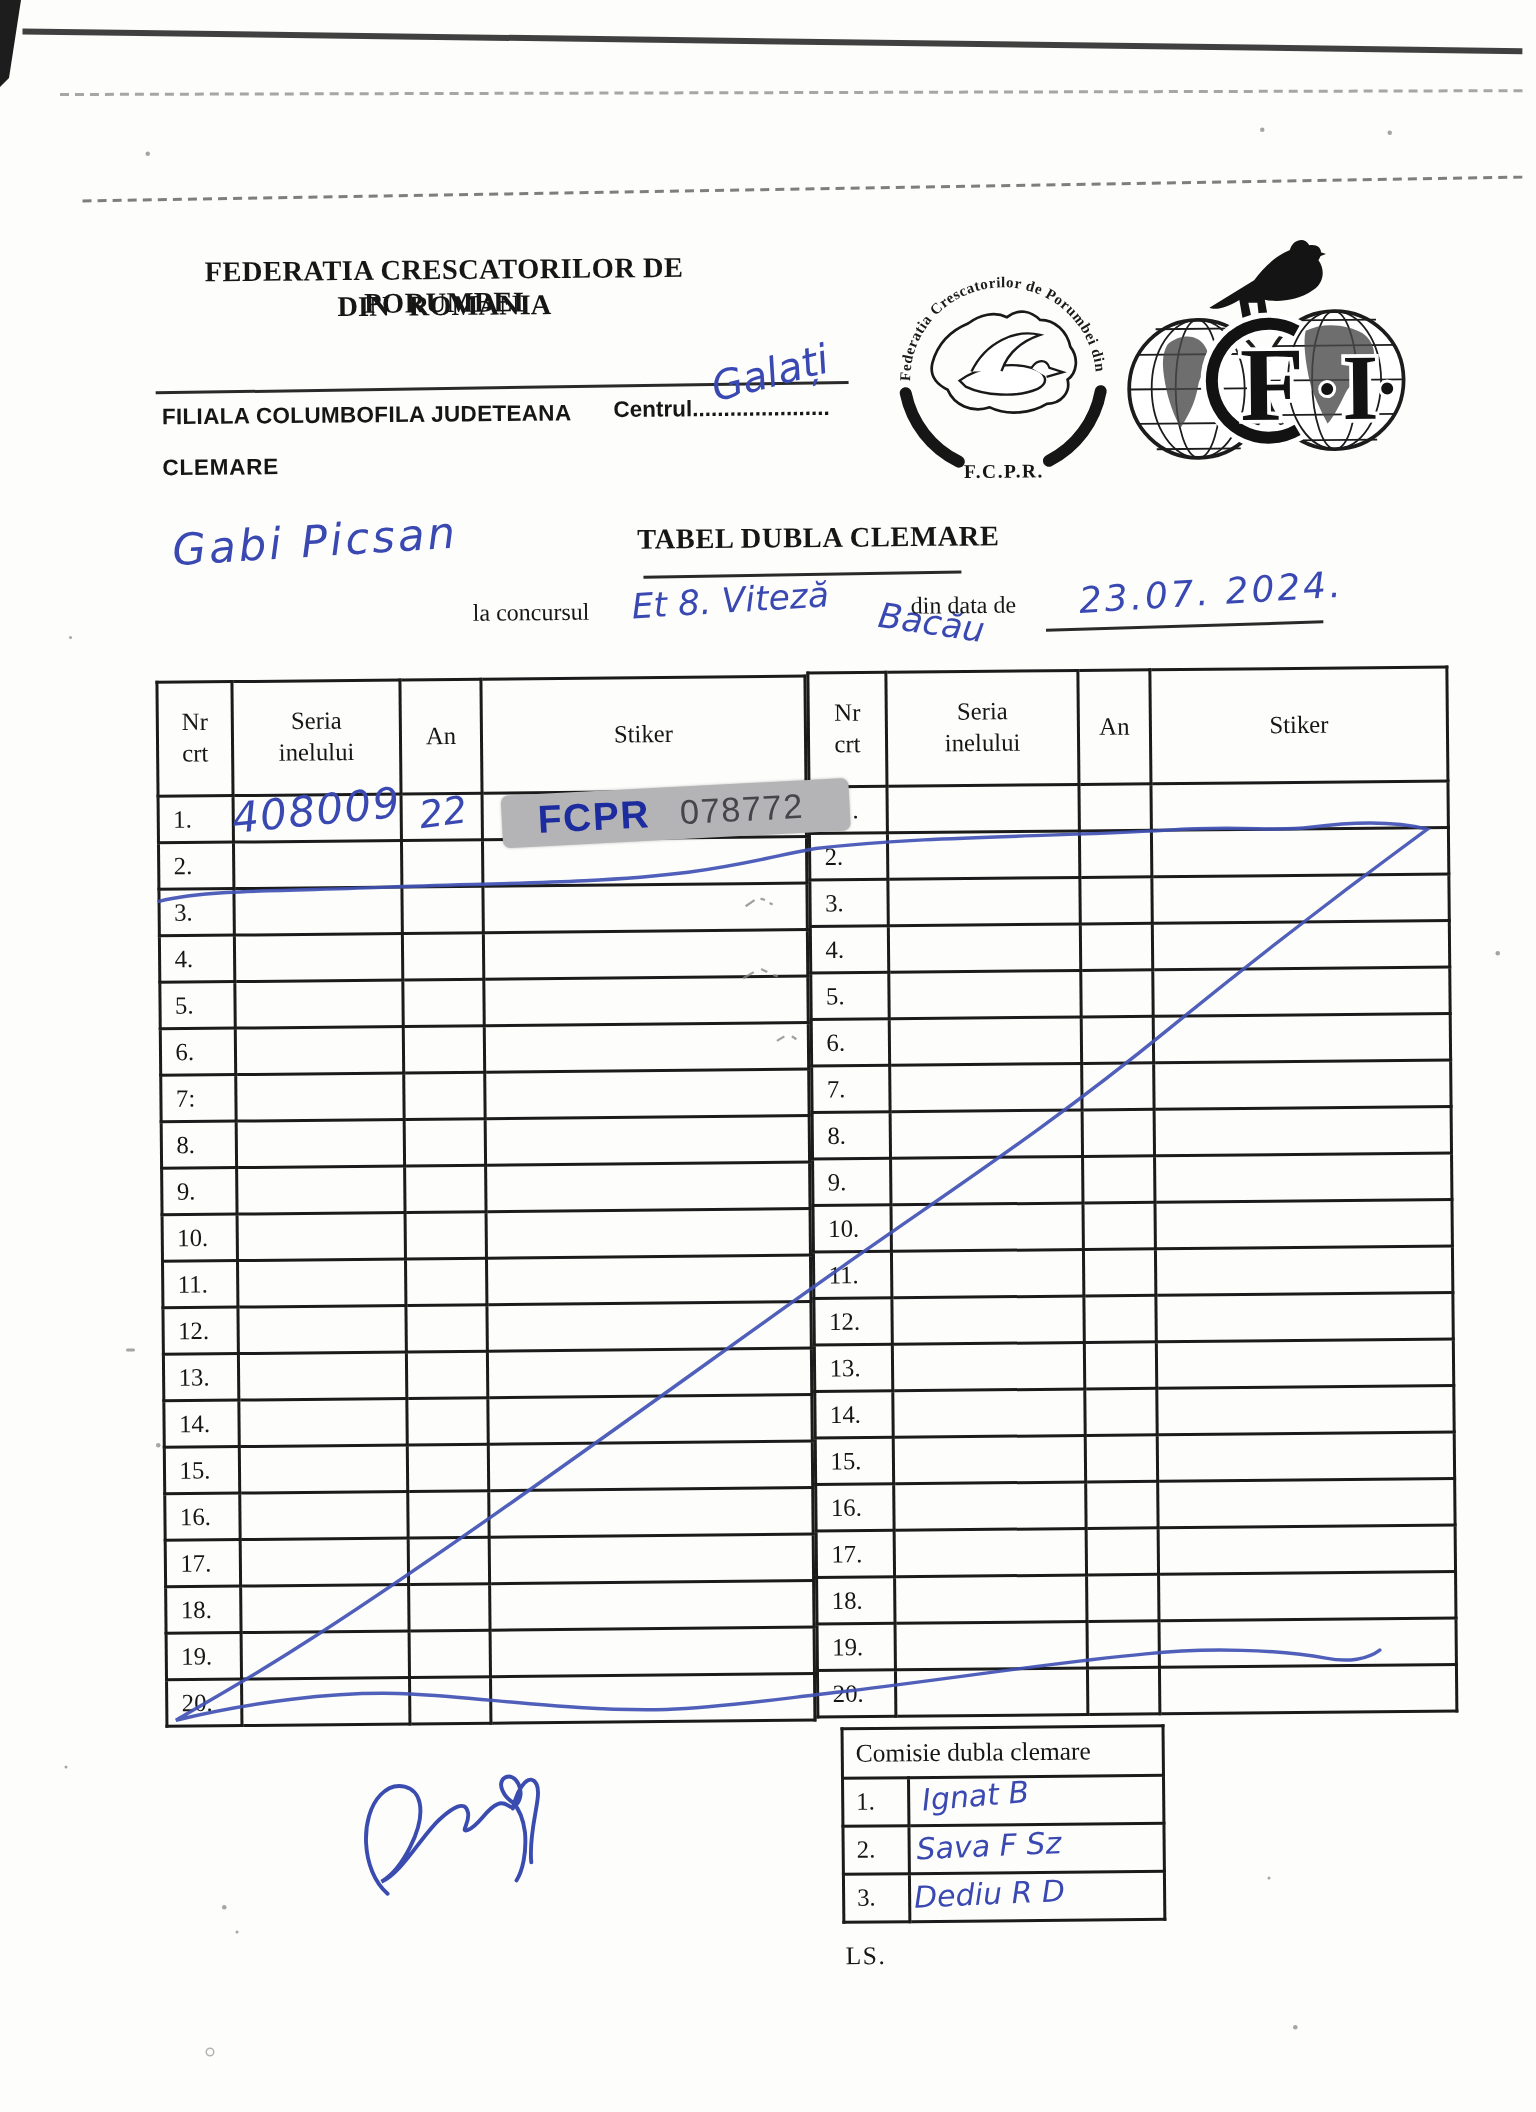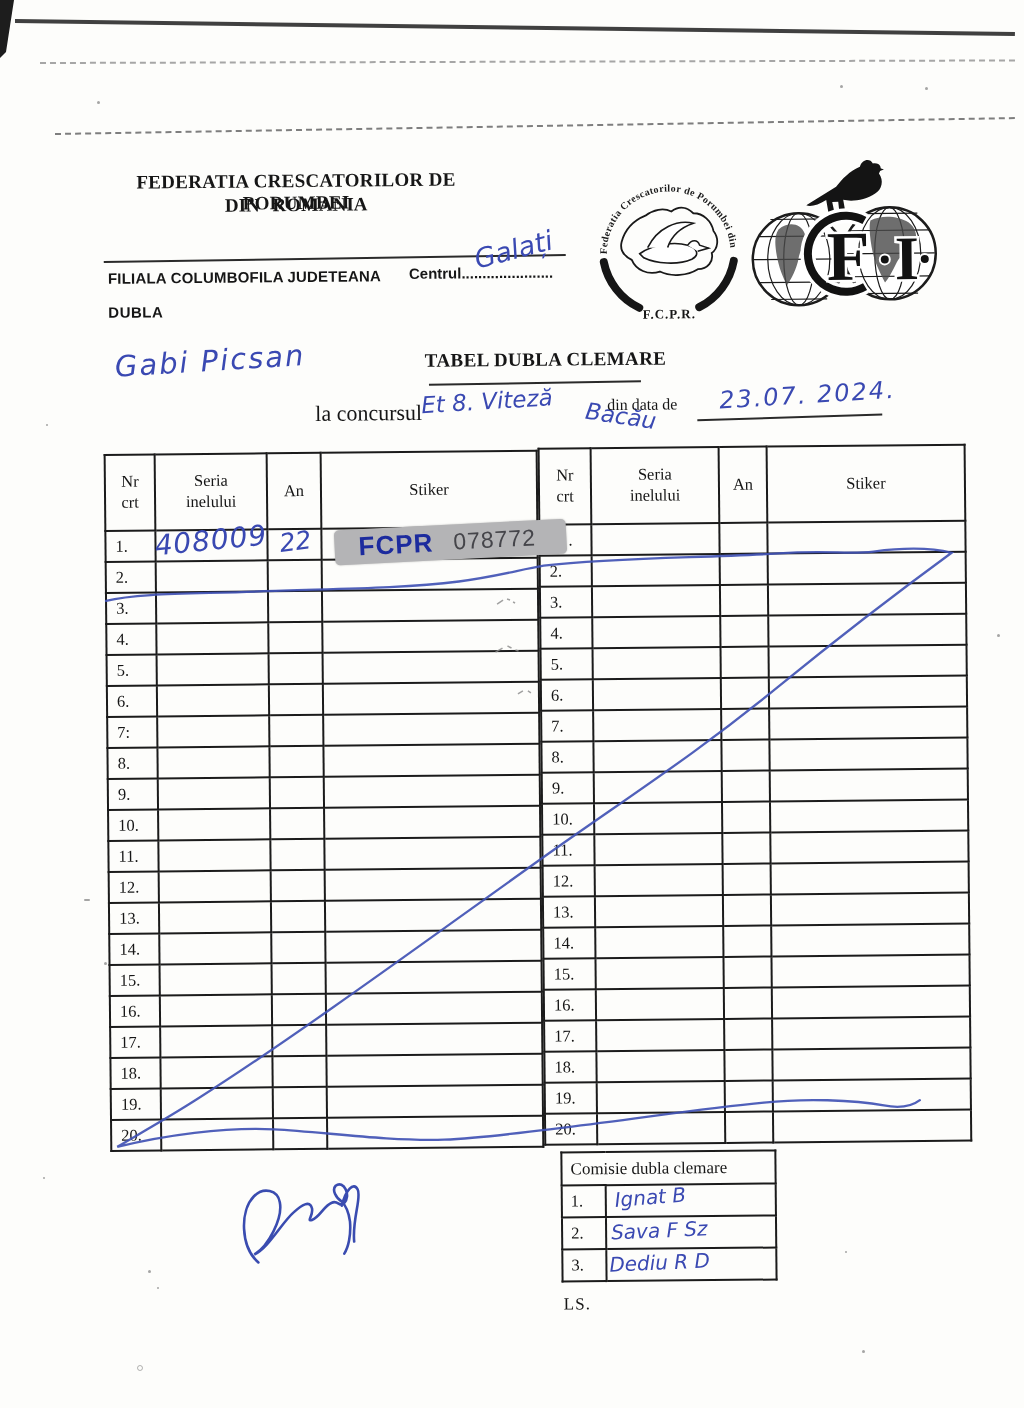--- a/index.html
+++ b/index.html
@@ -25,21 +25,21 @@
   .org{left:95px;top:168px;width:412px;text-align:center;font-size:19px;font-weight:bold;letter-spacing:.3px;}
   .org2{left:95px;top:192px;width:412px;text-align:center;font-size:19px;font-weight:bold;word-spacing:8px;}
   .rule1{left:108px;top:257px;width:462px;border-top:2px solid #2a2a2a;transform:rotate(-0.3deg);transform-origin:left center;}
   .filiala{left:112px;top:266px;font-size:15px;font-weight:bold;letter-spacing:.2px;}
   .centrul{left:413px;top:264px;font-size:15px;font-weight:bold;}
   .galati{left:112px;top:300px;font-size:15px;font-weight:bold;letter-spacing:.5px;}
   .hw-center{left:478px;top:234px;font-size:27px;transform:rotate(-14deg);}
   .hw-owner{left:118px;top:341px;font-size:29px;letter-spacing:2px;transform:rotate(-3deg);}
   .title{left:428px;top:349px;font-size:19px;font-weight:bold;letter-spacing:.4px;}
   .title-rule{left:432px;top:383px;width:212px;border-top:2px solid #2a2a2a;transform:rotate(-0.4deg);transform-origin:left center;}
-  .concurs-label{left:318px;top:399px;font-size:22px;}
+  .concurs-label{left:318px;top:399px;font-size:16px;}
   .hw-concurs{left:424px;top:388px;font-size:23px;transform:rotate(-3deg);}
   .hw-concurs2{left:588px;top:404px;font-size:23px;transform:rotate(9deg);}
   .date-label{left:610px;top:397px;font-size:16px;}
   .hw-date{left:722px;top:384px;font-size:24px;letter-spacing:2px;transform:rotate(-3deg);}
   .date-rule{left:700px;top:421px;width:185px;border-top:2px solid #2a2a2a;transform:rotate(-1.2deg);transform-origin:left center;}
   
   table.ring{border-collapse:collapse;table-layout:fixed;background:transparent;}
   table.ring th,table.ring td{border:2px solid #1b1b1b;padding:0;}
   table.ring th{font-weight:normal;font-size:16.5px;text-align:center;line-height:1.25;}
   table.ring thead tr{height:76px;}
@@ -92,21 +92,21 @@
 </div>
 
 <div class="content">
 
   <div class="abs org serif">FEDERATIA CRESCATORILOR DE PORUMBEI</div>
   <div class="abs org2 serif">DIN ROMANIA</div>
   <div class="abs rule1"></div>
   <div class="abs filiala sans">FILIALA COLUMBOFILA JUDETEANA</div>
   <div class="abs centrul sans"><span>Centrul</span><span>......................</span></div>
   <div class="abs hw hw-center">Galați</div>
-  <div class="abs galati sans">DUBLA</div>
+  <div class="abs galati sans">CLEMARE</div>
   <div class="abs hw hw-owner">Gabi Picsan</div>
 
   <svg class="abs" style="left:588px;top:163px;" width="170" height="170" viewBox="0 0 170 170">
     <defs>
       <path id="ringpath" d="M 23,92 A 62,62 0 1 1 147,92" fill="none"></path>
     </defs>
     <text font-family="Liberation Serif,serif" font-size="10" font-weight="bold" fill="#1a1a1a" letter-spacing="0.4">
       <textPath href="#ringpath" startOffset="0">Federatia Crescatorilor de Porumbei din Romania</textPath>
     </text>
     <path d="M 20 100 A 65 65 0 0 0 55 146" stroke="#161616" stroke-width="8" fill="none" stroke-linecap="round"></path>

